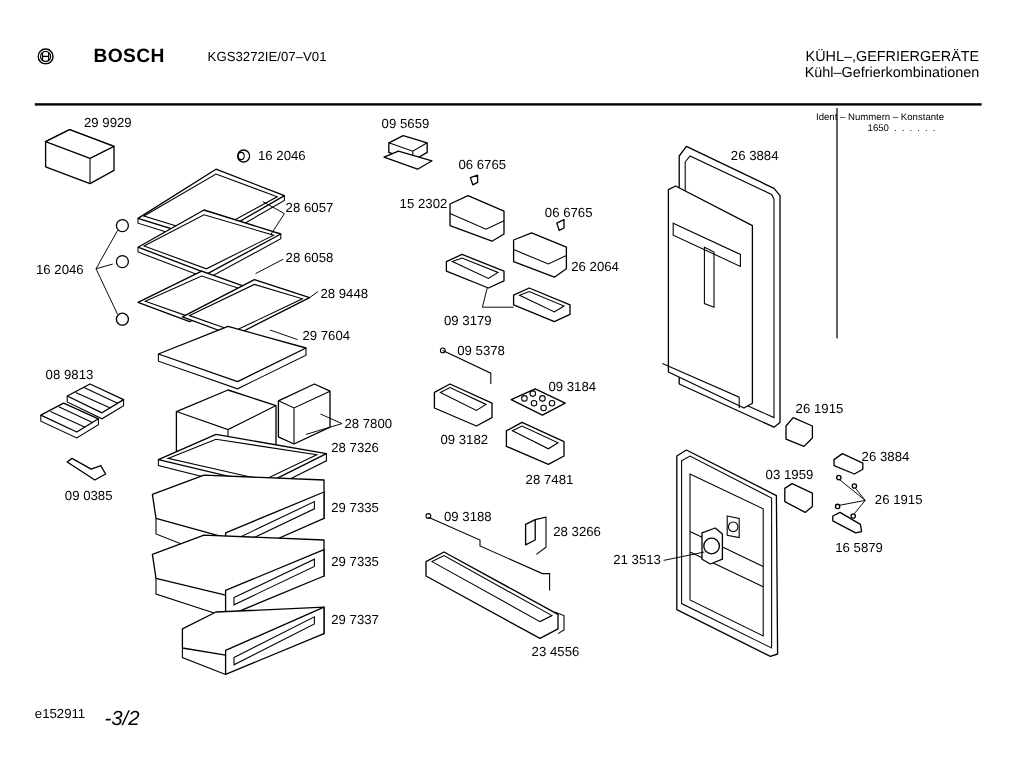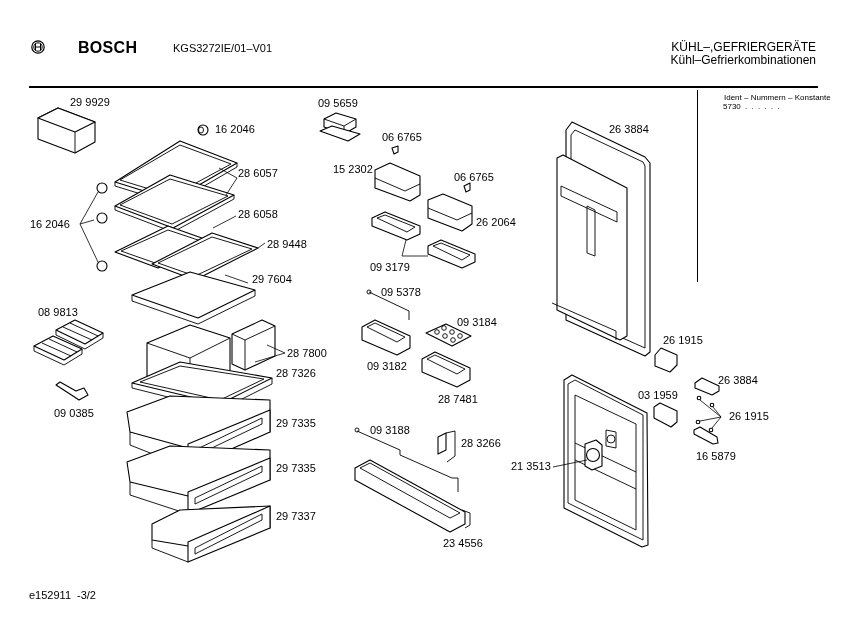--- a/index.html
+++ b/index.html
@@ -7,51 +7,51 @@
          font-family: "Liberation Sans", sans-serif; color: #000; }
   .abs { position: absolute; white-space: nowrap; }
   .logo-wrap { left: 31px; top: 40px; display: flex; align-items: center; }
   .logo-icon { width: 14px; height: 14px; }
   .brand { left: 58px; top: 39px; font-weight: bold; font-size: 16px; letter-spacing: 0.3px; margin-left: 20px; }
   .model { left: 173px; top: 42px; font-size: 11px; }
   .title1 { right: 31px; top: 40px; font-size: 12px; text-align: left; }
   .title2 { right: 31px; top: 53px; font-size: 12px; text-align: right; padding-left: 16px; }
   .hrule { left: 29px; top: 86px; width: 789px; height: 2px; background: #000; }
   .vrule { left: 697px; top: 90px; width: 1px; height: 192px; background: #000; }
-  .ident { left: 680px; top: 93px; font-size: 8px; margin-left: 44px; }
+  .ident { left: 680px; top: 93px; font-size: 8px; }
   .ident-val { left: 723px; top: 102px; font-size: 8px; }
   .ident-dots { left: 745px; top: 102px; font-size: 8px; letter-spacing: 1px; }
   .footer { left: 29px; top: 589px; font-size: 11px; }
-  .footer-page { left: 77px; top: 589px; font-size: 11px; }
+  .footer-page { left: 87px; top: 589px; font-size: 17px; font-style: italic; }
   svg#diagram { position: absolute; left: 0; top: 0; }
   .lbl { font-family: "Liberation Sans", sans-serif; font-size: 11px; fill: #000; }
   .part { fill: #fff; stroke: #000; stroke-width: 1.1; stroke-linejoin: round; }
   .thin { fill: none; stroke: #000; stroke-width: 0.9; }
   .leader { fill: none; stroke: #000; stroke-width: 0.8; }
 </style>
 </head>
 <body>
 
 <div class="abs logo-wrap">
   <svg class="logo-icon" viewBox="0 0 14 14">
     <circle cx="7" cy="7" r="6.2" fill="none" stroke="#000" stroke-width="1.2"></circle>
     <circle cx="7" cy="7" r="4.2" fill="none" stroke="#000" stroke-width="1"></circle>
     <line x1="4.5" y1="3.5" x2="4.5" y2="10.5" stroke="#000" stroke-width="1"></line>
     <line x1="9.5" y1="3.5" x2="9.5" y2="10.5" stroke="#000" stroke-width="1"></line>
     <line x1="4.5" y1="7" x2="9.5" y2="7" stroke="#000" stroke-width="1"></line>
   </svg>
 </div>
 <div class="abs brand">BOSCH</div>
-<div class="abs model">KGS3272IE/01–V01</div>
+<div class="abs model">KGS3272IE/07–V01</div>
 <div class="abs title1">KÜHL–,GEFRIERGERÄTE</div>
 <div class="abs title2">Kühl–Gefrierkombinationen</div>
 <div class="abs hrule"></div>
 <div class="abs vrule"></div>
 <div class="abs ident">Ident – Nummern – Konstante</div>
-<div class="abs ident-val">5730</div>
+<div class="abs ident-val">1650</div>
 <div class="abs ident-dots">. .   . . . .</div>
 
 <svg id="diagram" width="847" height="635" viewBox="0 0 847 635">
 
   <g>
     <path class="part" d="M38,118 L58,108 L95,122 L95,142 L75,153 L38,139 Z"></path>
     <path class="part" d="M38,118 L58,108 L95,122 L75,132 Z"></path>
     <path class="thin" d="M75,132 L75,153"></path>
   </g>
   <text class="lbl" x="70" y="106">29 9929</text>

